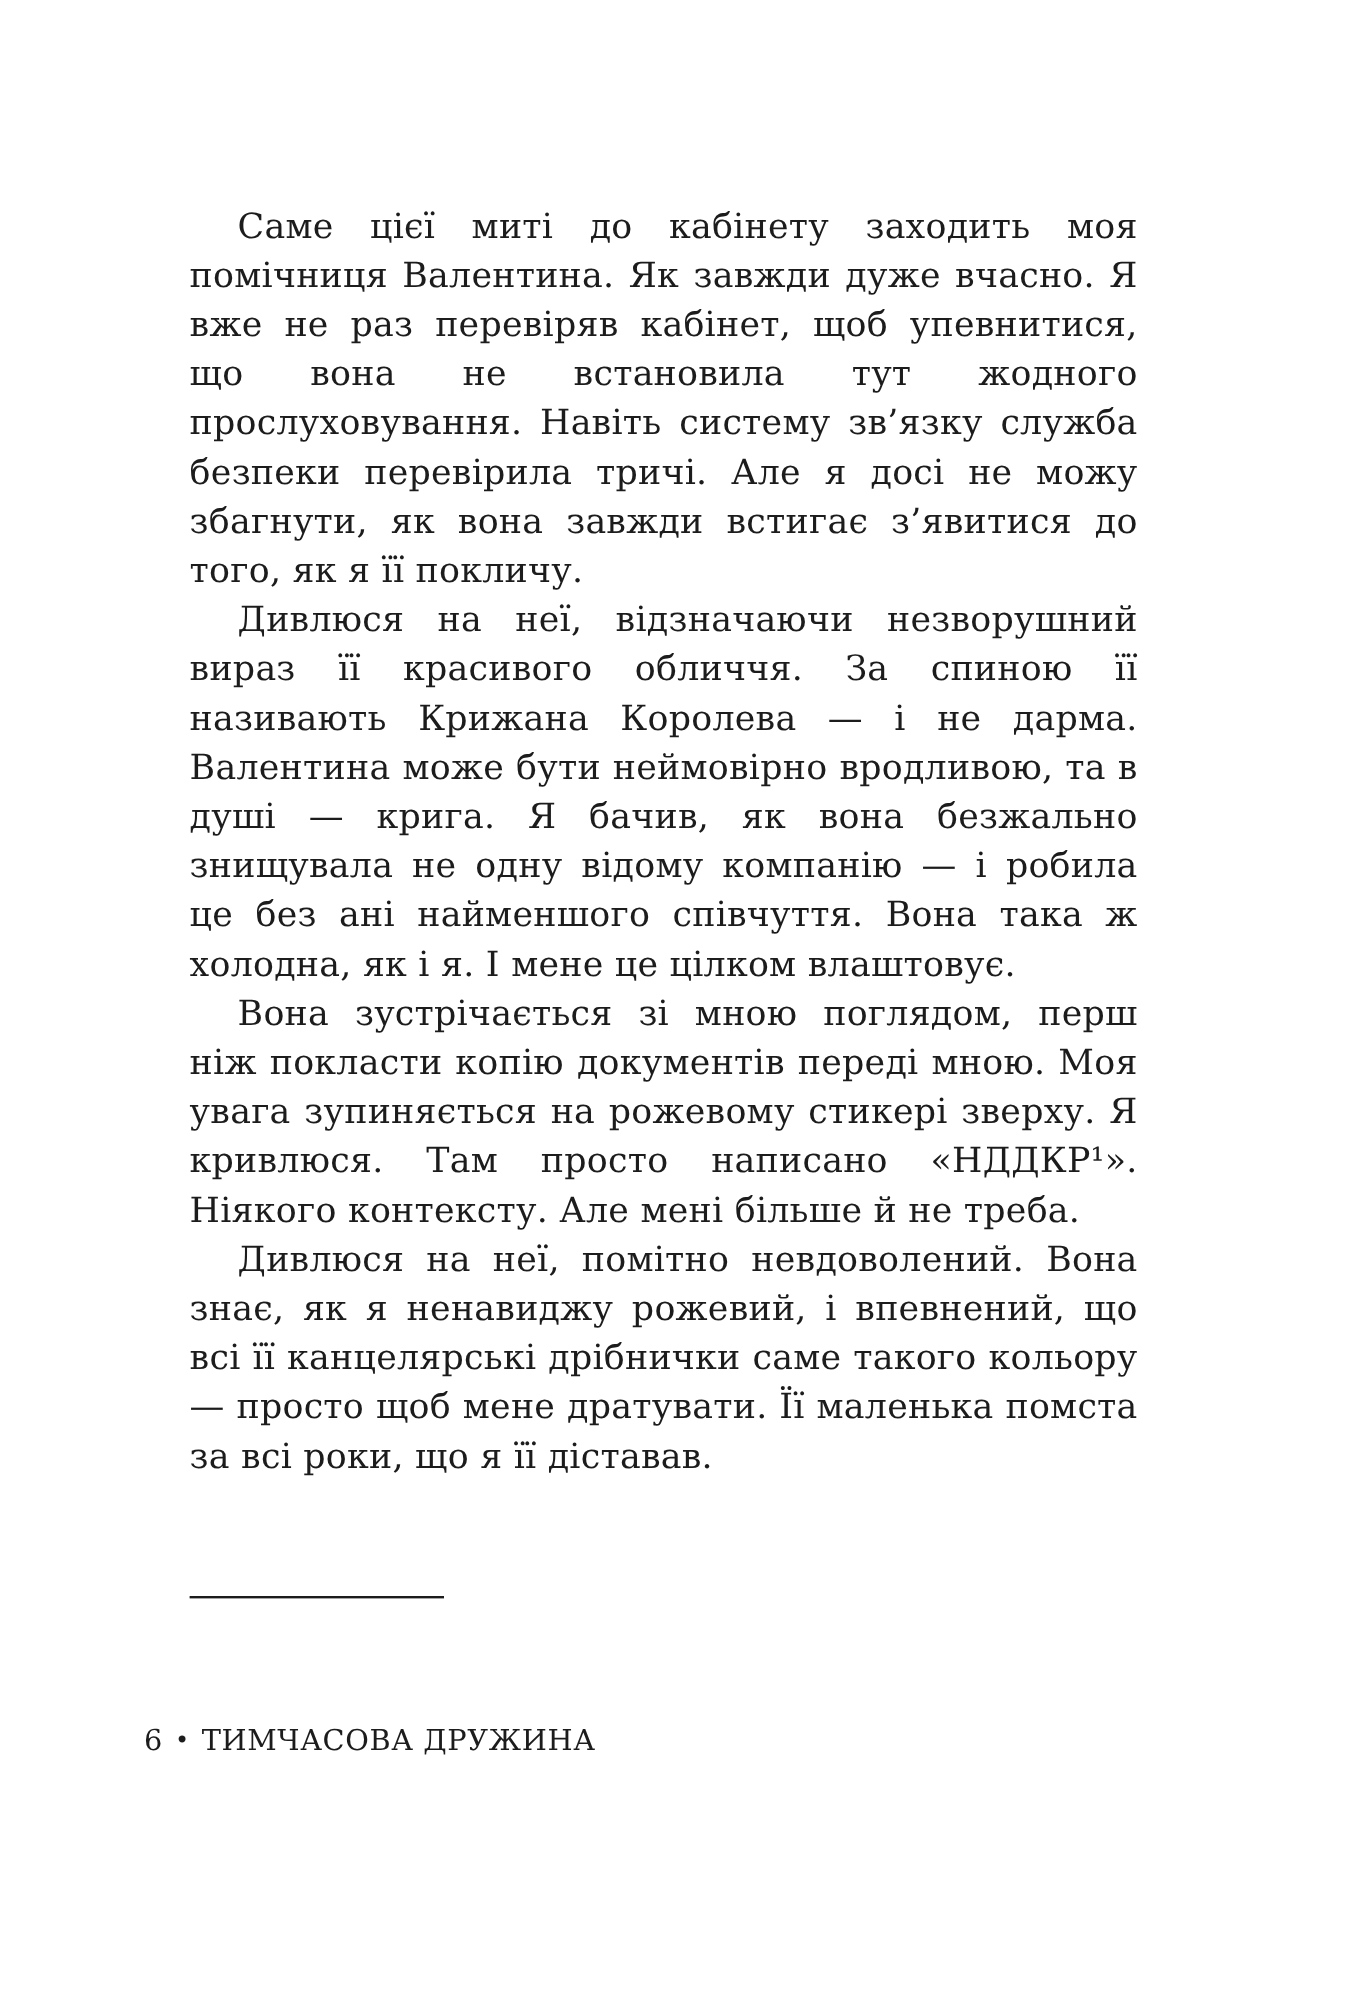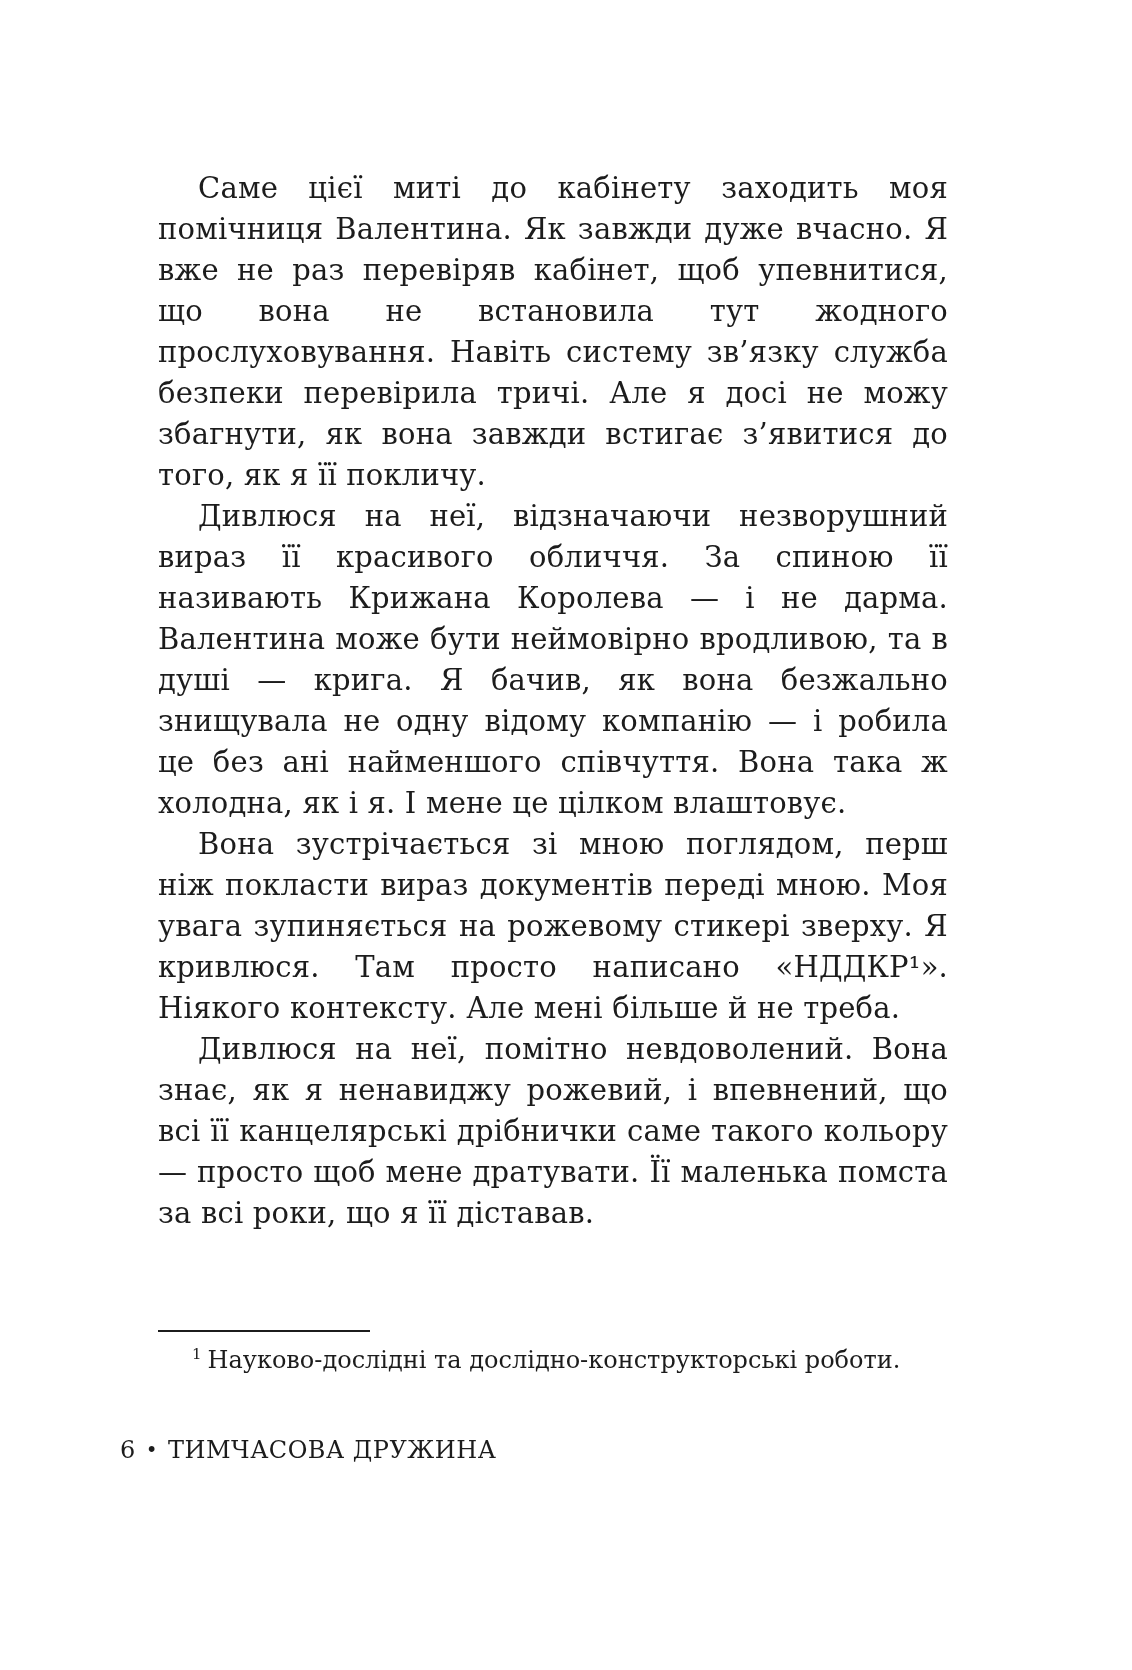--- a/index.html
+++ b/index.html
@@ -71,27 +71,24 @@
   }
 </style>
 </head>
 <body>
 
 <div class="page">
 
   <div class="text-block">
     <p>Саме цієї миті до кабінету заходить моя помічниця Валентина. Як завжди дуже вчасно. Я вже не раз перевіряв кабінет, щоб упевнитися, що вона не встановила тут жодного прослуховування. Навіть систему зв’язку служба безпеки перевірила тричі. Але я досі не можу збагнути, як вона завжди встигає з’явитися до того, як я її покличу.</p>
     <p>Дивлюся на неї, відзначаючи незворушний вираз її красивого обличчя. За спиною її називають Крижана Королева — і не дарма. Валентина може бути неймовірно вродливою, та в душі — крига. Я бачив, як вона безжально знищувала не одну відому компанію — і робила це без ані найменшого співчуття. Вона така ж холодна, як і я. І мене це цілком влаштовує.</p>
-    <p>Вона зустрічається зі мною поглядом, перш ніж покласти вираз документів переді мною. Моя увага зупиняється на рожевому стикері зверху. Я кривлюся. Там просто написано «НДДКР¹». Ніякого контексту. Але мені більше й не треба.</p>
+    <p>Вона зустрічається зі мною поглядом, перш ніж покласти копію документів переді мною. Моя увага зупиняється на рожевому стикері зверху. Я кривлюся. Там просто написано «НДДКР¹». Ніякого контексту. Але мені більше й не треба.</p>
     <p>Дивлюся на неї, помітно невдоволений. Вона знає, як я ненавиджу рожевий, і впевнений, що всі її канцелярські дрібнички саме такого кольору — просто щоб мене дратувати. Її маленька помста за всі роки, що я її діставав.</p>
   </div>
 
   <div class="footnote-rule"></div>
 
-  <div class="footnote">
-    <sup>1</sup><span>Науково-дослідні та дослідно-конструкторські роботи.</span>
-  </div>
 
   <div class="running-footer">
     <span>6</span><span class="bullet">•</span><span>ТИМЧАСОВА ДРУЖИНА</span>
   </div>
 
 </div>
 
 </body></html>

